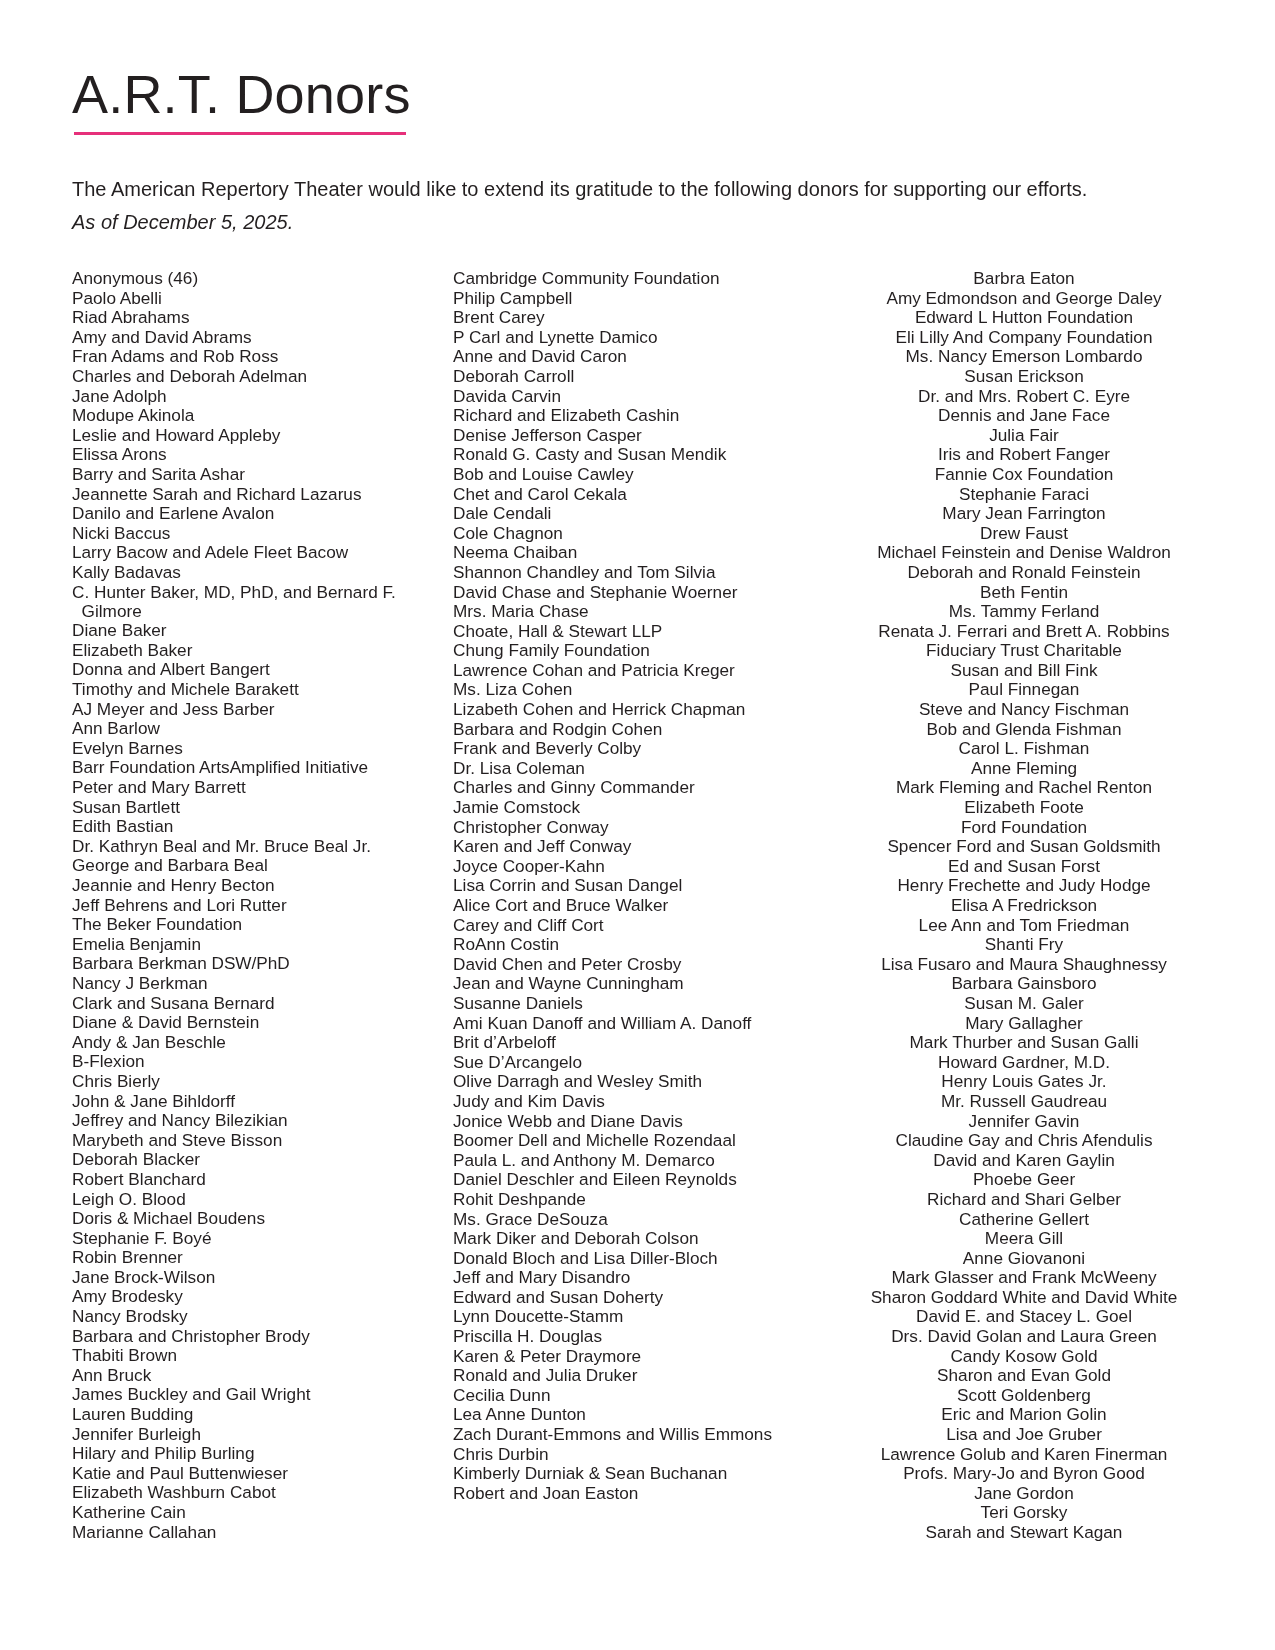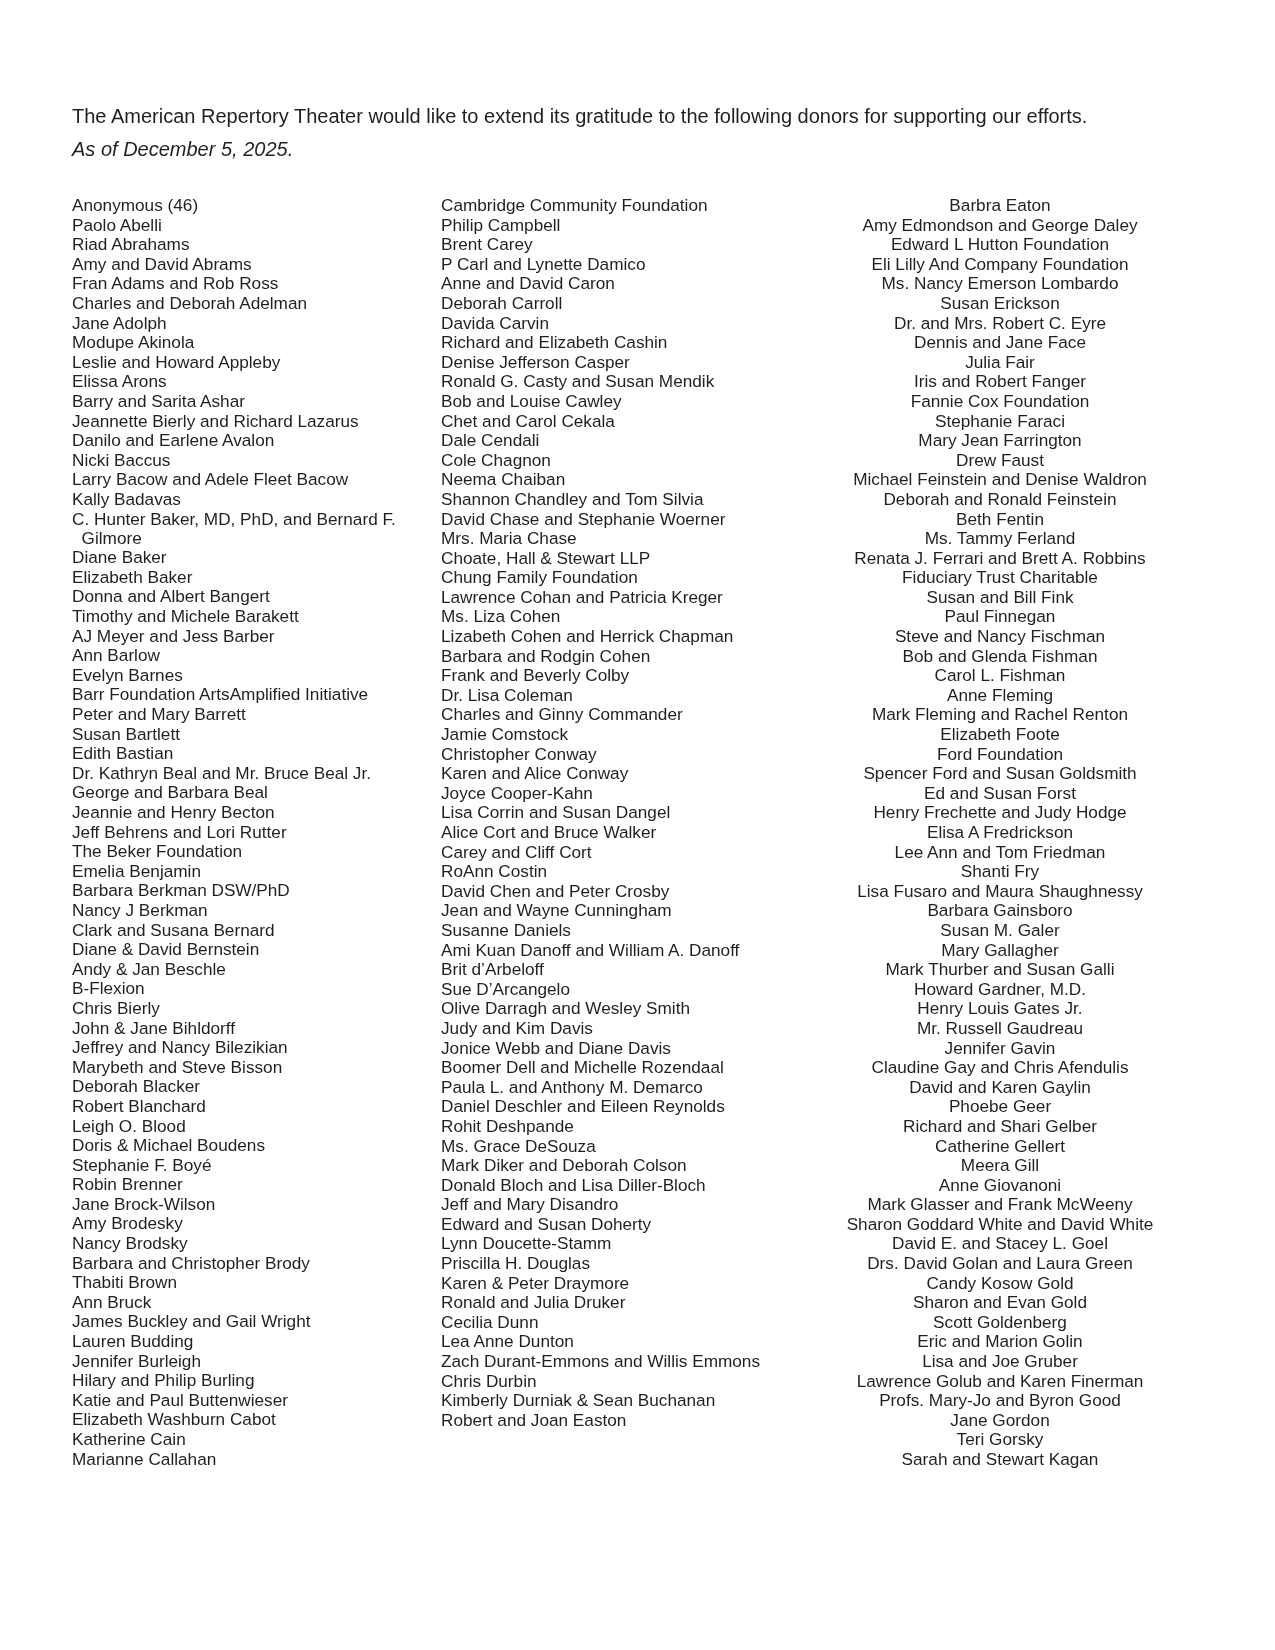--- a/index.html
+++ b/index.html
@@ -47,21 +47,21 @@
     color: #231f20;
     max-width: 1032px;
     font-weight: 400;
   }
   .intro .asof {
     font-style: italic;
   }
   .columns {
     display: flex;
     margin-top: 30px;
-    gap: 4px;
+    gap: 16px;
   }
   .donor-col {
     width: 365px;
     flex: 0 0 365px;
   }
   .donor-col.col-3 {
     width: 380px;
     flex: 0 0 380px;
     text-align: center;
   }
@@ -77,38 +77,42 @@
     padding: 0;
     margin: 0 0 0.4px 0;
     white-space: pre-wrap;
   }
 </style>
 </head>
 <body>
 
 <div class="page">
 
+  <div class="title-block">
+    <h1 class="page-title">A.R.T. Donors</h1>
+    <div class="title-rule" style="background: rgb(230, 48, 122);"></div>
+  </div>
 
   <p class="intro"><span>The American Repertory Theater would like to extend its gratitude to the following donors for supporting our efforts. </span><span class="asof">As of December 5, 2025.</span></p>
 
   <div class="columns">
     <div class="donor-col col-1">
       <ul class="donor-list">
           <li>Anonymous (46)</li>
           <li>Paolo Abelli</li>
           <li>Riad Abrahams</li>
           <li>Amy and David Abrams</li>
           <li>Fran Adams and Rob Ross</li>
           <li>Charles and Deborah Adelman</li>
           <li>Jane Adolph</li>
           <li>Modupe Akinola</li>
           <li>Leslie and Howard Appleby</li>
           <li>Elissa Arons</li>
           <li>Barry and Sarita Ashar</li>
-          <li>Jeannette Bierly and Richard Lazarus</li>
+          <li>Jeannette Sarah and Richard Lazarus</li>
           <li>Danilo and Earlene Avalon</li>
           <li>Nicki Baccus</li>
           <li>Larry Bacow and Adele Fleet Bacow</li>
           <li>Kally Badavas</li>
           <li>C. Hunter Baker, MD, PhD, and Bernard F.
   Gilmore</li>
           <li>Diane Baker</li>
           <li>Elizabeth Baker</li>
           <li>Donna and Albert Bangert</li>
           <li>Timothy and Michele Barakett</li>
@@ -181,21 +185,21 @@
           <li>Chung Family Foundation</li>
           <li>Lawrence Cohan and Patricia Kreger</li>
           <li>Ms. Liza Cohen</li>
           <li>Lizabeth Cohen and Herrick Chapman</li>
           <li>Barbara and Rodgin Cohen</li>
           <li>Frank and Beverly Colby</li>
           <li>Dr. Lisa Coleman</li>
           <li>Charles and Ginny Commander</li>
           <li>Jamie Comstock</li>
           <li>Christopher Conway</li>
-          <li>Karen and Alice Conway</li>
+          <li>Karen and Jeff Conway</li>
           <li>Joyce Cooper-Kahn</li>
           <li>Lisa Corrin and Susan Dangel</li>
           <li>Alice Cort and Bruce Walker</li>
           <li>Carey and Cliff Cort</li>
           <li>RoAnn Costin</li>
           <li>David Chen and Peter Crosby</li>
           <li>Jean and Wayne Cunningham</li>
           <li>Susanne Daniels</li>
           <li>Ami Kuan Danoff and William A. Danoff</li>
           <li>Brit d’Arbeloff</li>

